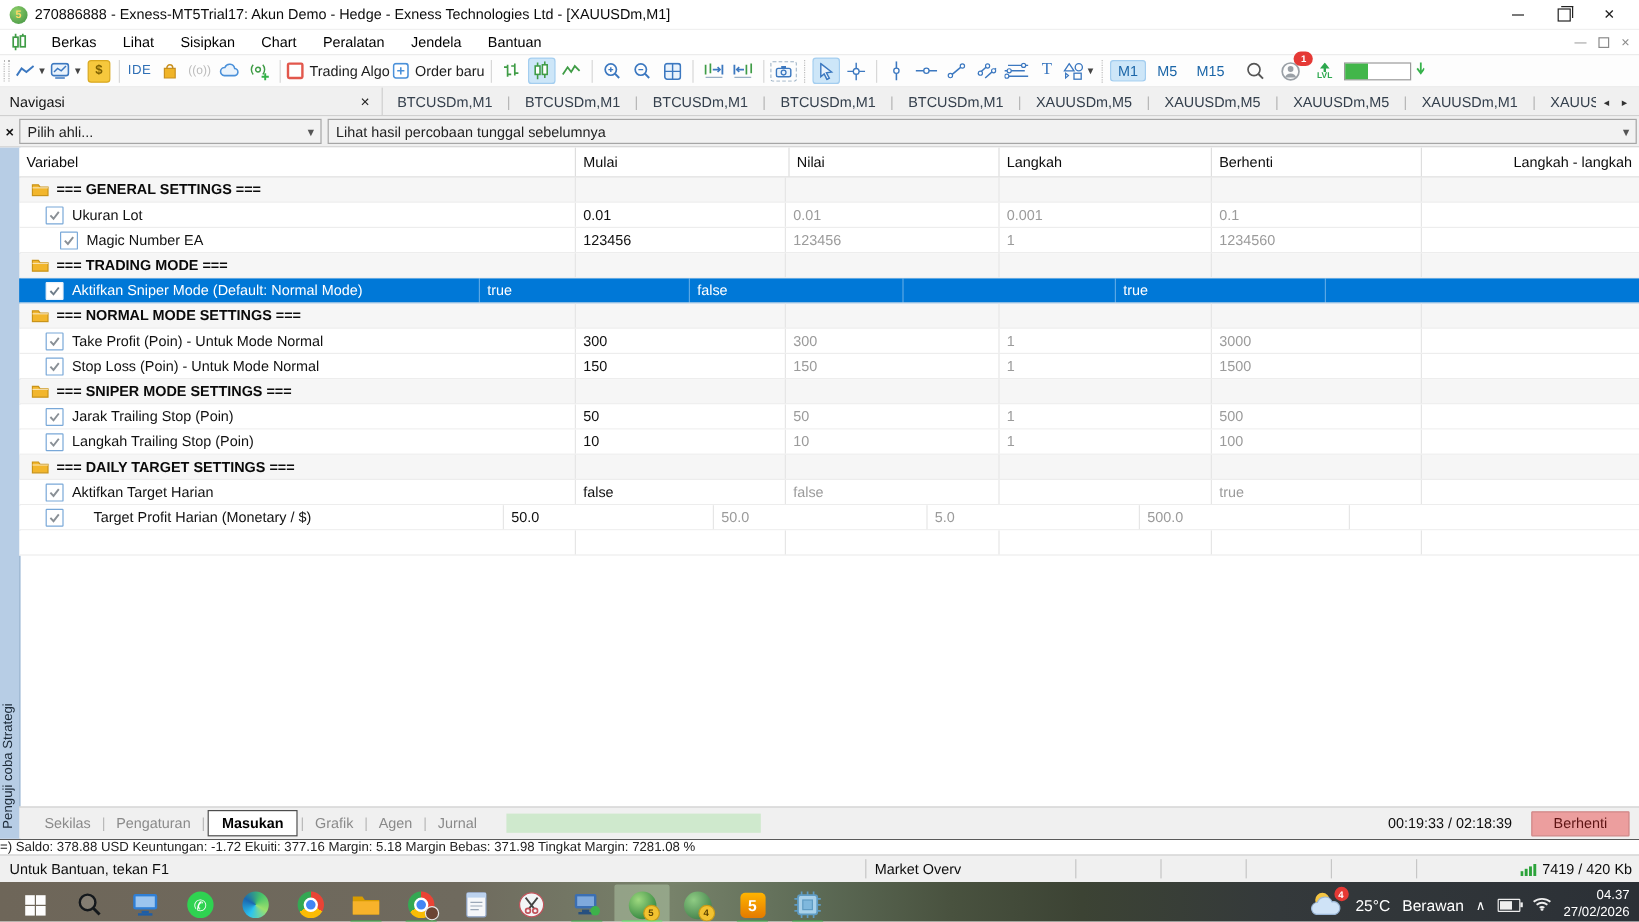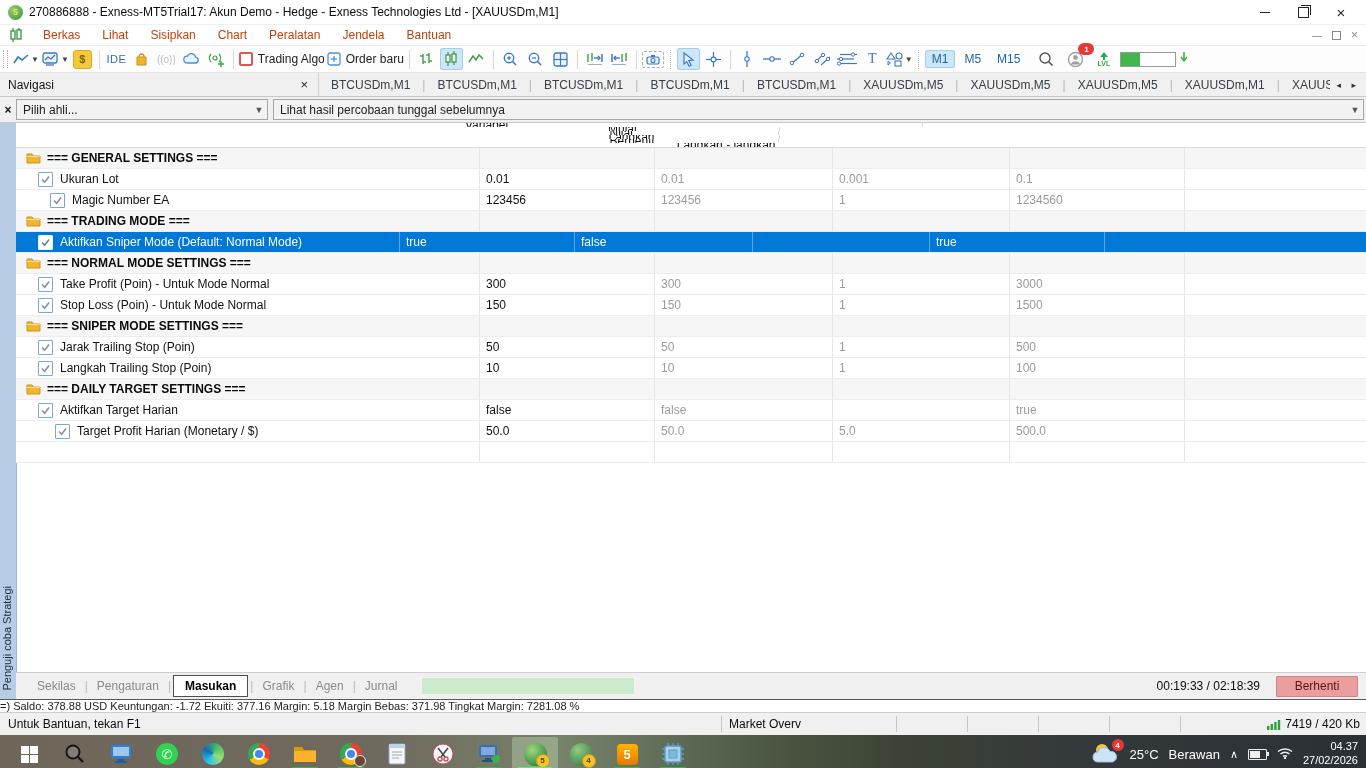--- a/index.html
+++ b/index.html
@@ -12,21 +12,21 @@
     color:#ffd867;font-size:9px;font-weight:bold;}
   .wtitle{flex:1;font-size:12px;color:#0c0c0c;white-space:nowrap;overflow:hidden;}
   .wbtns{display:flex;align-items:center;margin-right:6px;}
   .wbtn{width:38px;height:22px;display:flex;align-items:center;justify-content:center;color:#222;}
   .minbar{width:10px;height:1px;background:#222;display:inline-block;}
   .restbox{width:9px;height:9px;border:1px solid #222;position:relative;display:inline-block;}
   .restbox:before{content:"";position:absolute;left:2px;top:-3px;width:9px;height:9px;border:1px solid #222;border-bottom:none;border-left:none;}
   
   .menubar{height:20px;display:flex;align-items:center;background:#fff;}
   .mbicon{margin:0 8px 0 8px;display:flex;}
-  .menu-item{padding:0 11px;color:#c2410c;cursor:default;}
+  .menu-item{padding:0 11px;color:#000000;cursor:default;}
   .smallwb{margin-left:auto;display:flex;align-items:center;margin-right:8px;color:#8a8a8a;gap:10px;font-size:10px;}
   
   .toolbar{height:26px;display:flex;align-items:center;background:#fdfdfd;border-top:1px solid #ececec;border-bottom:1px solid #e3e3e3;padding-left:2px;}
   .grip{width:3px;height:18px;border-left:1px dotted #b4b4b4;border-right:1px dotted #b4b4b4;margin:0 4px 0 1px;}
   .sep{width:1px;height:19px;background:#d8d8d8;margin:0 4px;flex:none;}
   .dsep{width:1px;height:19px;border-left:1px dotted #bdbdbd;margin:0 4px;flex:none;}
   .tbtn{height:22px;min-width:23px;display:flex;align-items:center;justify-content:center;border-radius:3px;margin:0 1px;flex:none;gap:1px;}
   .tbtn.on{background:#cde6f8;box-shadow:inset 0 0 0 1px #a3cdef;}
   .ddv{font-size:8px;color:#444;margin-left:1px;}
   .lbl{margin-left:4px;color:#1c1c1c;}
@@ -59,21 +59,21 @@
   .combo .cv{padding:0 6px;flex:1;white-space:nowrap;overflow:hidden;}
   .combo .chev{width:16px;color:#555;font-size:9px;text-align:center;}
   .combo.small{width:250px;margin-right:5px;}
   .combo.big{flex:1;margin-right:2px;}
   
   .tester{position:relative;height:576px;background:#fff;}
   .sidestrip{position:absolute;left:0;top:0;bottom:0;width:16px;background:#b7cde5;border-right:1px solid #9db7d2;}
   .sidestrip span{position:absolute;bottom:8px;left:1px;writing-mode:vertical-rl;transform:rotate(180deg);
     font-size:11px;color:#1c2a38;white-space:nowrap;}
   .ttable{position:absolute;left:16px;right:0;top:0;}
-  .thead{display:flex;height:24px;align-items:center;border-bottom:1px solid #d7d7d7;background:#fff;flex-direction:column;}
+  .thead{display:flex;height:24px;align-items:center;border-bottom:1px solid #d7d7d7;background:#fff;}
   .hcell{box-sizing:border-box;height:100%;display:flex;align-items:center;padding:0 6px;border-right:1px solid #dedede;
     font-size:12px;color:#0c0c0c;overflow:hidden;white-space:nowrap;}
   .hcell.last{border-right:none;justify-content:flex-end;}
   .row{display:flex;height:20px;align-items:center;border-bottom:1px solid #ededed;font-size:12px;background:#fff;}
   .row.group{background:#f6f6f6;}
   .row .c{box-sizing:border-box;height:100%;display:flex;align-items:center;padding:0 6px;
     border-right:1px solid #e6e6e6;overflow:hidden;white-space:nowrap;}
   .row .c.last{border-right:none;}
   .row.group .c0{font-weight:bold;color:#0a0a0a;}
   .muted{color:#9b9b9b;}
@@ -670,21 +670,21 @@
               </span>
               <span>Aktifkan Target Harian</span>
             </div>
             <div class="c" style="width: 175px;">false</div>
             <div class="c muted" style="width: 178px;">false</div>
             <div class="c muted" style="width: 177px;"></div>
             <div class="c muted" style="width: 175px;">true</div>
             <div class="c last" style="width: 181px;"></div>
           </div>
           <div class="row">
-            <div class="c c0" style="width: 464px; padding-left: 17px;">
+            <div class="c c0" style="width: 404px; padding-left: 0px; gap: 18px;">
               <span class="cbx">
                 <svg width="11" height="11">
                   <path d="M2 5.5l2.6 2.8L9 2.6" fill="none" stroke="#8a9096" stroke-width="1.6"></path>
                 </svg>
               </span>
               <span>Target Profit Harian (Monetary / $)</span>
             </div>
             <div class="c" style="width: 175px;">50.0</div>
             <div class="c muted" style="width: 178px;">50.0</div>
             <div class="c muted" style="width: 177px;">5.0</div>

